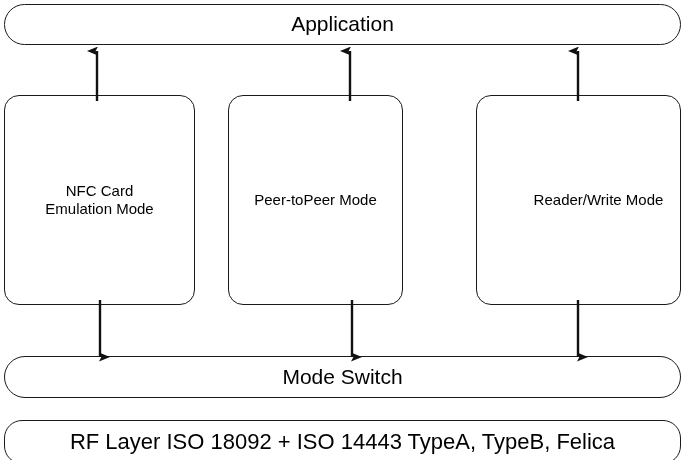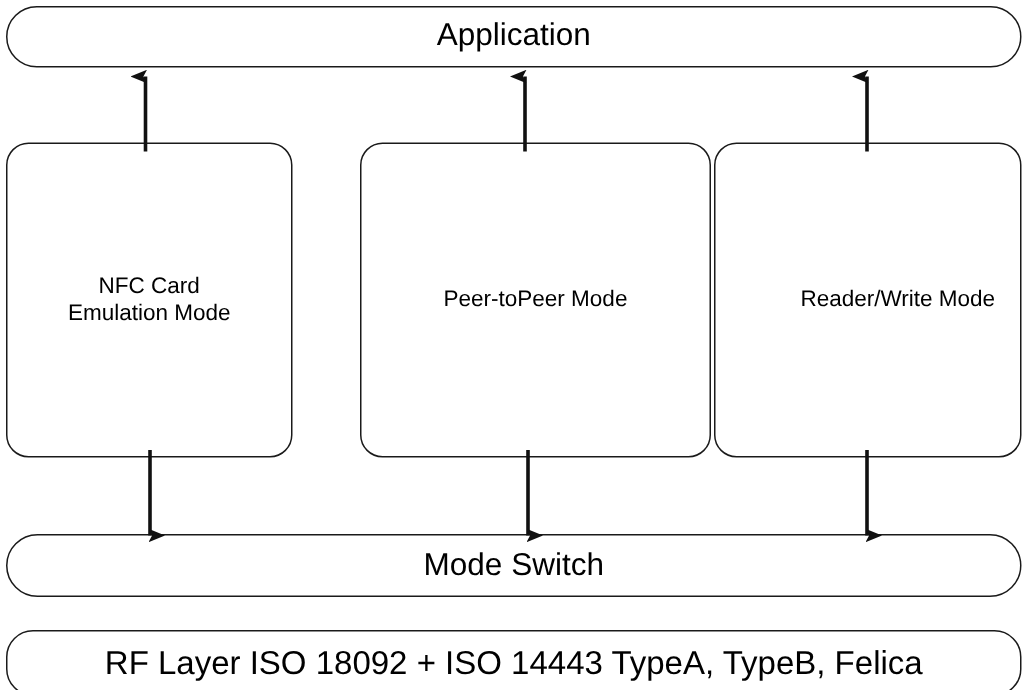--- a/index.html
+++ b/index.html
@@ -45,22 +45,22 @@
     top: 95px;
     height: 210px;
     border-radius: 15px;
     font-size: 15px;
   }
   #mode-box-card-emulation {
     left: 4px;
     width: 191px;
   }
   #mode-box-peer-to-peer {
-    left: 240px;
-    width: 234px;
+    left: 228px;
+    width: 175px;
   }
   #mode-box-reader-write {
     left: 476px;
     width: 205px;
     padding-left: 40px;
   }
   
   #mode-switch-bar {
     left: 4px;
     top: 356px;

